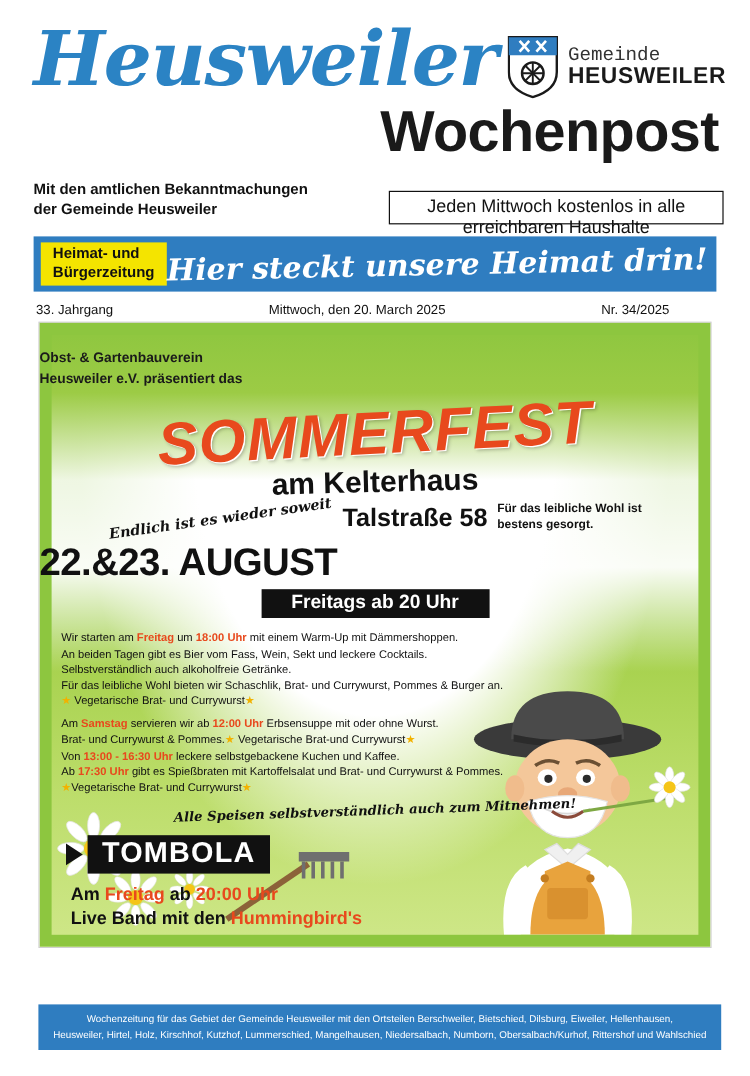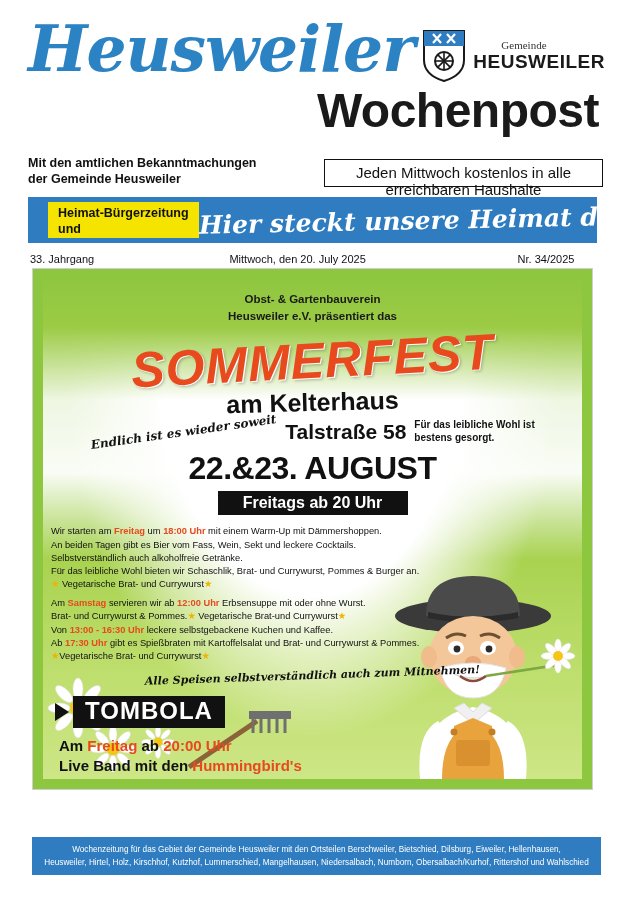--- a/index.html
+++ b/index.html
@@ -65,37 +65,36 @@
   }
   .crest-shield {
     width: 42px;
     height: 52px;
     position: relative;
   }
   .crest-text {
     line-height: 1.05;
   }
   .crest-gemeinde {
-    font-size: 11px;
+    font-size: 16px;
     color: #333;
-    font-family: Liberation Serif, serif;
-    margin-left: 28px;
+    font-family: Liberation Mono, monospace;
   }
   .crest-name {
     font-size: 19px;
     font-weight: bold;
     color: #1a1a1a;
     letter-spacing: 0.5px;
     font-family: "Liberation Sans", sans-serif;
   }
 
   
   .subline {
     display: flex;
-    align-items: flex-end;
+    align-items: center;
     margin-top: 10px;
     padding-left: 6px;
     gap: 44px;
   }
   .amtliche {
     font-size: 12.5px;
     font-weight: bold;
     color: #111;
     line-height: 1.3;
     width: 248px;
@@ -122,24 +121,24 @@
     align-items: center;
     position: relative;
   }
   .heimat-box {
     background: #f4e400;
     color: #111;
     font-size: 12.5px;
     font-weight: bold;
     line-height: 1.25;
     padding: 4px 10px;
-    margin-left: 20px;
+    margin-left: 6px;
     height: 36px;
     display: flex;
-    flex-direction: row;
+    flex-direction: column;
     justify-content: center;
     box-sizing: border-box;
   }
   .slogan {
     flex: 1;
     text-align: center;
     color: #ffffff;
     font-family: "DejaVu Serif", serif;
     font-style: italic;
     font-weight: bold;
@@ -157,21 +156,21 @@
     font-size: 11px;
     color: #111;
     padding: 10px 12px 0 8px;
     gap: 32px;
   }
   .issue-line .mid {
     flex: 1;
     text-align: center;
   }
   .issue-line .right {
-    text-align: center;
+    text-align: left;
     min-width: 90px;
   }
 
   
   .poster {
     margin: 8px 32px 0 32px;
     height: 520px;
     position: relative;
     border: 1px solid #cfcfcf;
     background: #ffffff;
@@ -193,21 +192,21 @@
   .frame-green {
     position: absolute;
     inset: 0;
     border: 10px solid #8dc63f;
     box-sizing: border-box;
     pointer-events: none;
   }
 
   .poster-top {
     position: relative;
-    text-align: center;
+    text-align: left;
     padding-top: 22px;
     font-size: 11.5px;
     color: #1a1a1a;
     line-height: 1.45;
     font-weight: bold;
   }
 
   .sommerfest {
     position: relative;
     text-align: center;
@@ -259,21 +258,20 @@
     font-size: 10px;
     font-weight: bold;
     color: #111;
     line-height: 1.25;
     text-align: left;
     white-space: nowrap;
   }
 
   .datum {
     position: relative;
-    text-align: center;
     font-size: 32px;
     font-weight: bold;
     color: #111;
     margin-top: 6px;
     letter-spacing: -0.5px;
   }
   .freitags {
     position: relative;
     margin: 4px auto 0 auto;
     width: 190px;
@@ -413,21 +411,21 @@
     <div class="blue-banner">
       <div class="heimat-box">
         <div>Heimat- und</div>
         <div>Bürgerzeitung</div>
       </div>
       <div class="slogan">Hier steckt unsere Heimat drin!</div>
     </div>
 
     <div class="issue-line">
       <div>33. Jahrgang</div>
-      <div class="mid">Mittwoch, den 20. July 2025</div>
+      <div class="mid">Mittwoch, den 20. March 2025</div>
       <div class="right">Nr. 34/2025</div>
     </div>
   </div>
 
   <div class="poster">
     <div class="poster-inner"></div>
     <div class="poster-sky"></div>
 
     <div class="flower" style="left:14px; bottom:46px;">
       <svg width="62" height="62" viewBox="0 0 62 62">

